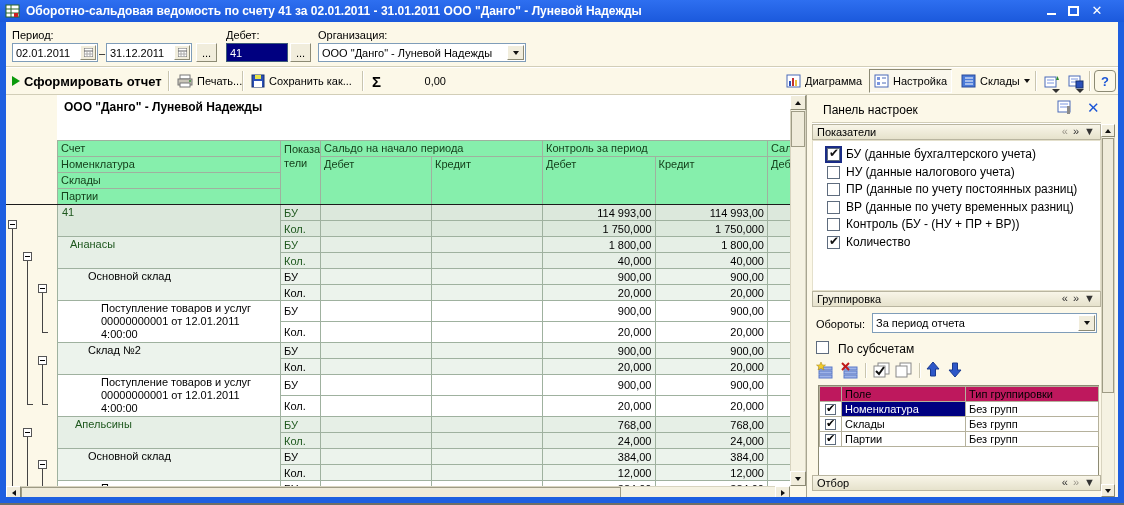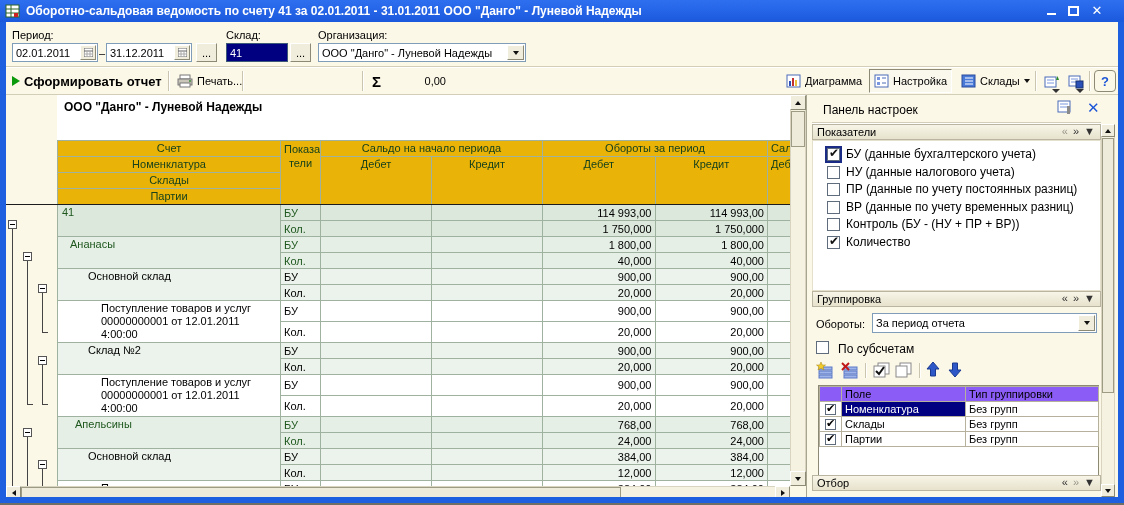--- a/index.html
+++ b/index.html
@@ -37,21 +37,21 @@
 .tb-pressed{border:1px solid #8C8A74;border-bottom-color:#fff;border-right-color:#fff;background:#FAF7EC}
 .gen-lbl{font-weight:bold;font-size:13px}
 .dd-corner{position:absolute;width:0;height:0;border-left:4px solid transparent;border-right:4px solid transparent;border-top:4px solid #333}
 
 #tree-margin{position:absolute;left:6px;top:95px;width:51px;height:391px;background:#FCF8E8;overflow:hidden}
 #rpt-content{position:absolute;left:57px;top:95px;width:733px;height:391px;background:#fff;overflow:hidden}
 .rpt-org{position:absolute;left:7px;top:5px;font-weight:bold;font-size:12px}
 .rpt-title{position:absolute;left:7px;top:19px;font-weight:bold;font-size:15px;white-space:nowrap}
 #rpt-table{position:absolute;left:0;top:45px;width:733px;border-collapse:collapse;table-layout:fixed;font-size:11px}
 #rpt-table td{overflow:hidden;white-space:nowrap;padding:1px 3px;border:1px solid #9FB19F}
-#rpt-table .hc{background:#eab308;color:#16411C;vertical-align:top;text-align:center}
+#rpt-table .hc{background:#86efac;color:#16411C;vertical-align:top;text-align:left}
 #rpt-table tr.hr{height:16px}
 #rpt-table td.lbl{white-space:normal;vertical-align:top;line-height:13px}
 #rpt-table td.num{text-align:right}
 tr.account td{background:#DCE8DC}
 tr.item td{background:#E6EFE6}
 tr.warehouse td{background:#ECF3EC}
 tr.doc td{background:#FFFFFF}
 tr.account td.lbl,tr.account td.ind,tr.item td.lbl,tr.item td.ind{color:#1D571D}
 tr.rA,tr.rB{height:16px}
 tr.tall{height:20px}
@@ -69,21 +69,21 @@
 .p-title{position:absolute;left:16px;top:8px;font-size:12px}
 .p-close{position:absolute;left:280px;top:4px;color:#1C56D6;font-weight:bold;font-size:15px}
 .secbar{position:absolute;left:5px;width:289px;height:16px;background:linear-gradient(#F8F5E8,#E6E2CC);border:1px solid #B9B5A0;font-size:11px;padding:1px 4px}
 .secnav{position:absolute;right:4px;top:0;font-size:11px;color:#333;letter-spacing:1px}
 .secnav .dim{color:#9a968a}
 .ind-list{position:absolute;left:5px;top:45px;width:289px;height:151px;background:#fff;border:1px solid #E4E0CC}
 .ind-item-lab{position:absolute;left:33px;font-size:12px;white-space:nowrap}
 .grid{position:absolute;left:11px;top:290px;width:281px;background:#fff;border:1px solid #8C8A74;font-size:11px}
 .grid table{border-collapse:collapse;table-layout:fixed;width:279px}
 .grid td{border:1px solid #B5B19C;padding:0 3px;height:15px;overflow:hidden;white-space:nowrap}
-.grid .gh{background:#8b5cf6}
+.grid .gh{background:#be185d}
 .grid .sel{background:#000080;color:#fff}
 .gcb{position:relative;display:block;margin:1px auto;width:11px;height:11px;border:1px solid #5E6C7E;background:#fff}
 .gcb.checked::after{content:"✔";position:absolute;left:0;top:-3px;font-size:11px;font-weight:bold}
 svg{display:block}
 </style>
 </head>
 <body>
 
 <div id="win">
 
@@ -128,21 +128,21 @@
           <rect x="0" y="0" width="9" height="9" fill="#fff" stroke="#666"></rect>
           <line x1="0" y1="3" x2="9" y2="3" stroke="#666"></line>
           <line x1="3" y1="3" x2="3" y2="9" stroke="#aaa"></line>
           <line x1="6" y1="3" x2="6" y2="9" stroke="#aaa"></line>
           <line x1="0" y1="6" x2="9" y2="6" stroke="#aaa"></line>
         </svg>
     </span>
   </div>
   <div class="btn3d abs" style="left:196px;top:43px;width:21px;height:19px">...</div>
 
-  <span class="lab" style="left:226px;top:29px">Склад:</span>
+  <span class="lab" style="left:226px;top:29px">Дебет:</span>
   <div class="field abs" style="left:226px;top:43px;width:62px;height:19px;background:#000080;color:#fff;border-color:#3c5a78">
     <span>41</span>
   </div>
   <div class="btn3d abs" style="left:290px;top:43px;width:21px;height:19px">...</div>
 
   <span class="lab" style="left:318px;top:29px">Организация:</span>
   <div class="field abs" style="left:318px;top:43px;width:208px;height:19px">
     <span>ООО "Данго" - Луневой Надежды</span>
     <span class="btn3d" style="position:absolute;right:1px;top:1px;width:17px;height:15px">
         <i class="tri-d"></i>
@@ -161,20 +161,30 @@
       <svg width="16" height="14">
           <rect x="3" y="1" width="10" height="4" fill="#fff" stroke="#777"></rect>
           <rect x="1" y="5" width="14" height="6" fill="#C9C5B8" stroke="#777"></rect>
           <rect x="3" y="9" width="10" height="4" fill="#fff" stroke="#777"></rect>
           <circle cx="13" cy="7" r="1" fill="#3a8a3a"></circle>
         </svg>
     </span>
     <span>Печать...</span>
   </div>
   <div class="sep-v" style="left:242px;top:71px;height:20px"></div>
+  <div class="tb-item" style="left:247px">
+    <span>
+      <svg width="14" height="14">
+          <rect x="1" y="1" width="12" height="12" fill="#2A50B8" stroke="#17306e"></rect>
+          <rect x="4" y="1" width="6" height="4" fill="#E8E44A"></rect>
+          <rect x="3" y="7" width="8" height="6" fill="#fff"></rect>
+        </svg>
+    </span>
+    <span>Сохранить как...</span>
+  </div>
   <div class="sep-v" style="left:362px;top:71px;height:20px"></div>
   <div class="tb-item" style="left:368px;font-weight:bold;font-size:15px">
       <span>Σ</span>
     </div>
   <div class="tb-item" style="left:390px;width:60px;justify-content:flex-end">
       <span>0,00</span>
     </div>
 
   <div class="tb-item" style="left:782px">
     <span>
@@ -271,21 +281,21 @@
     </div>
 
   <div id="rpt-content">
     <div class="rpt-org">ООО "Данго" - Луневой Надежды</div>
     <table id="rpt-table">
       <thead>
           <tr class="hr">
             <td class="hc" style="width:223px">Счет</td>
             <td class="hc" style="width:40px;white-space:normal;line-height:14px" rowspan="4">Показа<br>тели</td>
             <td class="hc" style="width:222px" colspan="2">Сальдо на начало периода</td>
-            <td class="hc" style="width:225px" colspan="2">Обороты за период</td>
+            <td class="hc" style="width:225px" colspan="2">Контроль за период</td>
             <td class="hc" style="width:23px">Сальдо на конец периода</td>
           </tr>
           <tr class="hr">
             <td class="hc">Номенклатура</td>
             <td class="hc" rowspan="3" style="width:110px">Дебет</td>
             <td class="hc" rowspan="3" style="width:112px">Кредит</td>
             <td class="hc" rowspan="3" style="width:113px">Дебет</td>
             <td class="hc" rowspan="3" style="width:112px">Кредит</td>
             <td class="hc" rowspan="3">Дебет</td>
           </tr>

